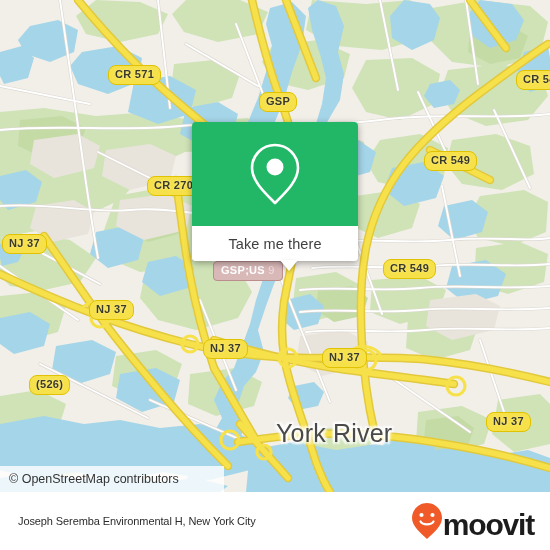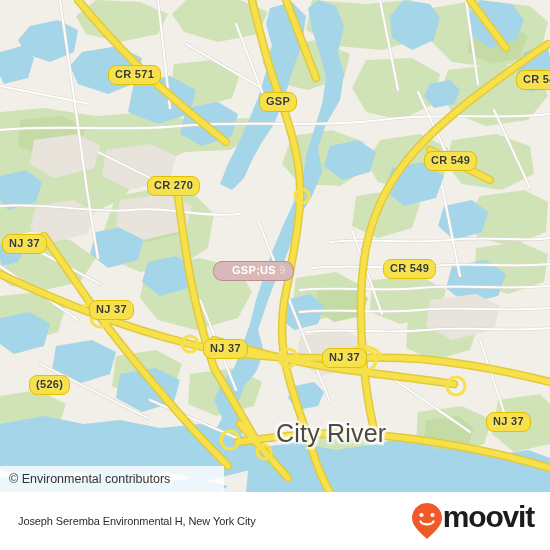--- a/index.html
+++ b/index.html
@@ -43,23 +43,23 @@
     line-height: 1;
     padding: 3px 6px 4px 6px;
     white-space: nowrap;
     font-family: "Liberation Sans", sans-serif;
     text-shadow: 0 0 2px rgba(255,255,255,.5);
   }
   .shield.motorway {
     background: #d9b8b8;
     border-color: #bb8d8d;
     color: #ffffff;
-    border-radius: 9px;
+    border-radius: 4px;
     text-shadow: none;
-    padding: 3px 7px 4px 18px;
+    padding: 3px 7px 4px 7px;
   }
   .shield.motorway .sub {
     color: #efdede;
     font-weight: normal;
   }
 
   
   .place-label {
     position: absolute;
     color: #4a4a4a;
@@ -153,21 +153,21 @@
     padding: 0 16px 0 18px;
   }
   #bottom-title {
     color: #2c2c2c;
     font-size: 11px;
     white-space: nowrap;
     letter-spacing: -.1px;
   }
   #brand {
     display: flex;
-    align-items: flex-start;
+    align-items: flex-end;
     gap: 0;
   }
   #brand-wordmark {
     color: #1c1c1c;
     font-size: 30px;
     font-weight: bold;
     letter-spacing: -1.2px;
     line-height: 1;
   }
 </style>
@@ -410,42 +410,54 @@
           <circle cx="456" cy="386" r="9"></circle>
           <circle cx="302" cy="196" r="7"></circle>
           <circle cx="230" cy="440" r="9"></circle>
           <circle cx="264" cy="452" r="7"></circle>
           <path d="M84,306 C92,300 104,302 110,310"></path>
           <path d="M352,350 C360,344 374,346 380,354"></path>
         </g>
       </g>
     </svg>
 
-    <div class="place-label" style="left:276px; top:419px;">City River</div>
+    <div class="place-label" style="left:276px; top:419px;">York River</div>
 
     <div class="shield" style="left:108px; top:65px;">CR 571</div>
     <div class="shield" style="left:259px; top:92px;">GSP</div>
     <div class="shield" style="left:516px; top:70px;">CR 549</div>
     <div class="shield" style="left:424px; top:151px;">CR 549</div>
     <div class="shield" style="left:147px; top:176px;">CR 270</div>
     <div class="shield" style="left:2px; top:234px;">NJ 37</div>
     <div class="shield" style="left:383px; top:259px;">CR 549</div>
     <div class="shield motorway" style="left:213px; top:261px;">
       <span>GSP;US</span>
       <span class="sub">9</span>
     </div>
     <div class="shield" style="left:89px; top:300px;">NJ 37</div>
     <div class="shield" style="left:203px; top:339px;">NJ 37</div>
     <div class="shield" style="left:322px; top:348px;">NJ 37</div>
     <div class="shield" style="left:29px; top:375px;">(526)</div>
     <div class="shield" style="left:486px; top:412px;">NJ 37</div>
 
+    <div id="popup-card">
+      <div id="popup-image">
+        <svg width="56" height="66" viewBox="0 0 56 66" fill="none">
+          <path d="M28 4 C15.3 4 5 14.3 5 27 C5 40 18 52 28 62 C38 52 51 40 51 27 C51 14.3 40.7 4 28 4 Z" stroke="#ffffff" stroke-width="2.6" fill="none" stroke-linejoin="round"></path>
+          <circle cx="28" cy="26" r="8.5" fill="#ffffff"></circle>
+        </svg>
+      </div>
+      <div id="popup-footer">
+        <span id="popup-footer-label">Take me there</span>
+        <div id="popup-tail"></div>
+      </div>
+    </div>
 
     <div id="attribution">
-      <span id="attribution-text">© Environmental contributors</span>
+      <span id="attribution-text">© OpenStreetMap contributors</span>
     </div>
   </div>
 
   <div id="bottom-bar">
     <span id="bottom-title">Joseph Seremba Environmental H, New York City</span>
     <div id="brand">
       <svg width="32" height="38" viewBox="0 0 32 38">
         <path d="M16 1 C7.7 1 1 7.7 1 16 C1 24.5 10 31 16 37 C22 31 31 24.5 31 16 C31 7.7 24.3 1 16 1 Z" fill="#ef5a28"></path>
         <circle cx="10.5" cy="13" r="2.1" fill="#ffffff"></circle>
         <circle cx="21.5" cy="13" r="2.1" fill="#ffffff"></circle>

